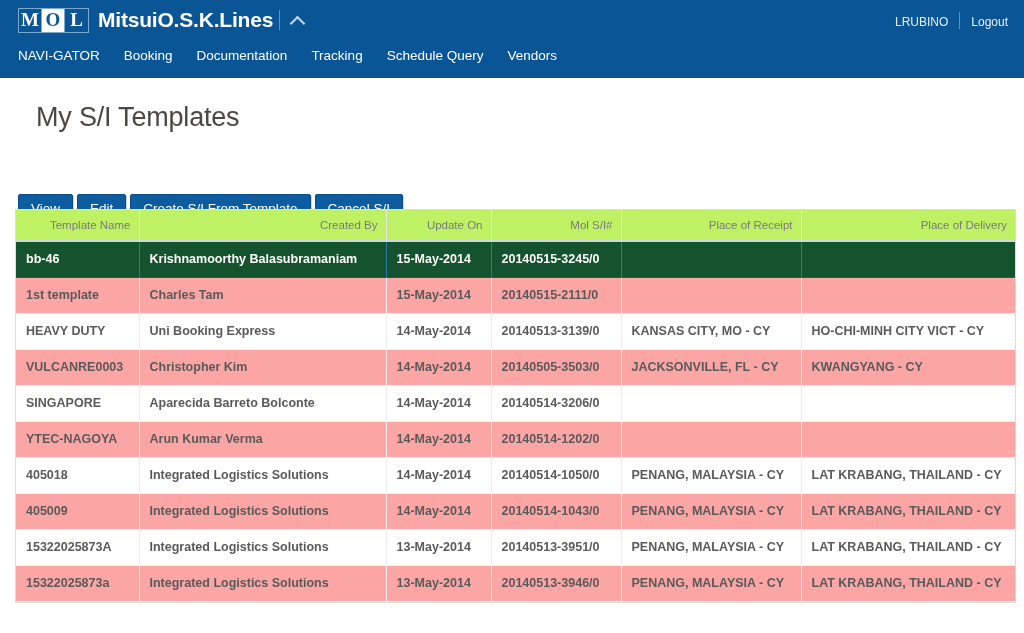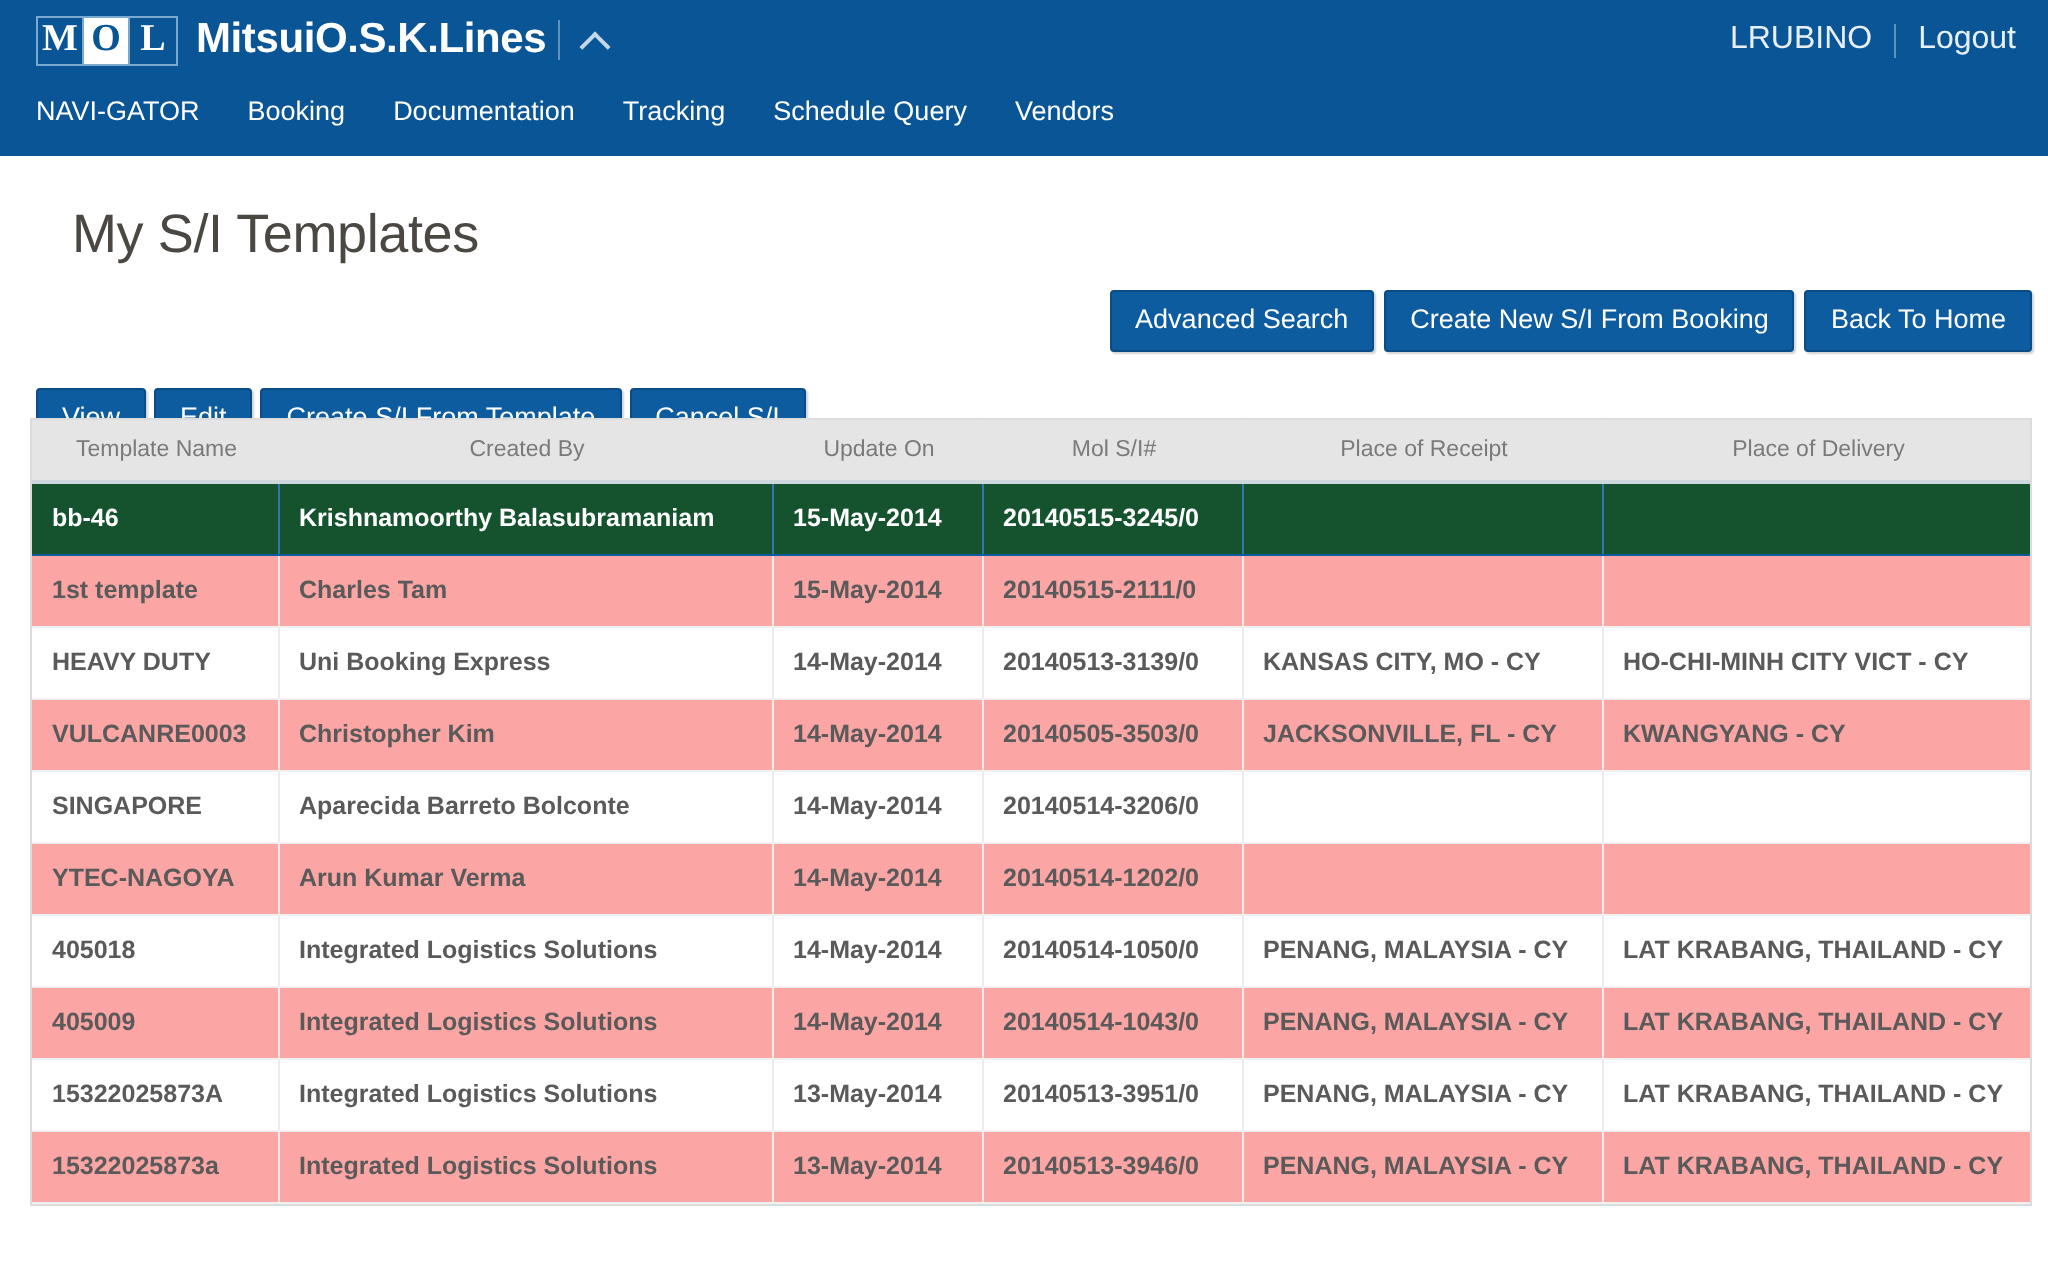--- a/index.html
+++ b/index.html
@@ -68,21 +68,21 @@
     content: ""; position: absolute; left: 2px; top: 6px;
     width: 9px; height: 9px;
     border-left: 2px solid #cfe0ee; border-top: 2px solid #cfe0ee;
     transform: rotate(45deg);
   }
   .header-account {
     margin-left: auto;
     display: flex; align-items: flex-end;
     padding-right: 16px;
     color: #e8f0f7;
-    font-size: 16px;
+    font-size: 12px;
   }
   .header-account .acct-divider {
     width: 1px; height: 17px; background: #5f93bf; margin: 0 11px;
   }
   .header-account a { color: #e8f0f7; text-decoration: none; }
 
   .main-nav {
     display: flex;
     align-items: center;
     gap: 24px;
@@ -155,25 +155,25 @@
   }
   table.grid {
     width: 100%;
     border-collapse: collapse;
     table-layout: fixed;
   }
   table.grid th {
     font-size: 11.5px;
     font-weight: normal;
     color: #7a7a7a;
-    text-align: center;
+    text-align: right;
     padding: 9px 8px 9px 10px;
     border-right: 1px solid #e6e6e6;
     border-bottom: 2px solid #cfd8dd;
-    background: #e5e5e5;
+    background: #bef264;
     vertical-align: middle;
     white-space: nowrap;
   }
   table.grid th:last-child { border-right: none; }
   table.grid td {
     font-size: 12.5px;
     font-weight: bold;
     color: #5a5a5a;
     padding: 10px 8px 11px 10px;
     border-right: 1px solid #ececec;
@@ -229,25 +229,20 @@
     <a class="nav-item" href="#">Schedule Query</a>
     <a class="nav-item" href="#">Vendors</a>
   </div>
   <div class="header-underline"></div>
 </div>
 
 <div class="page">
 
   <h1 class="page-title">My S/I Templates</h1>
 
-  <div class="toolbar-right">
-    <button class="btn">Advanced Search</button>
-    <button class="btn">Create New S/I From Booking</button>
-    <button class="btn">Back To Home</button>
-  </div>
 
   <div class="toolbar-left">
     <button class="btn">View</button>
     <button class="btn">Edit</button>
     <button class="btn">Create S/I From Template</button>
     <button class="btn">Cancel S/I</button>
   </div>
 
   <div class="grid-wrap">
     <table class="grid">

